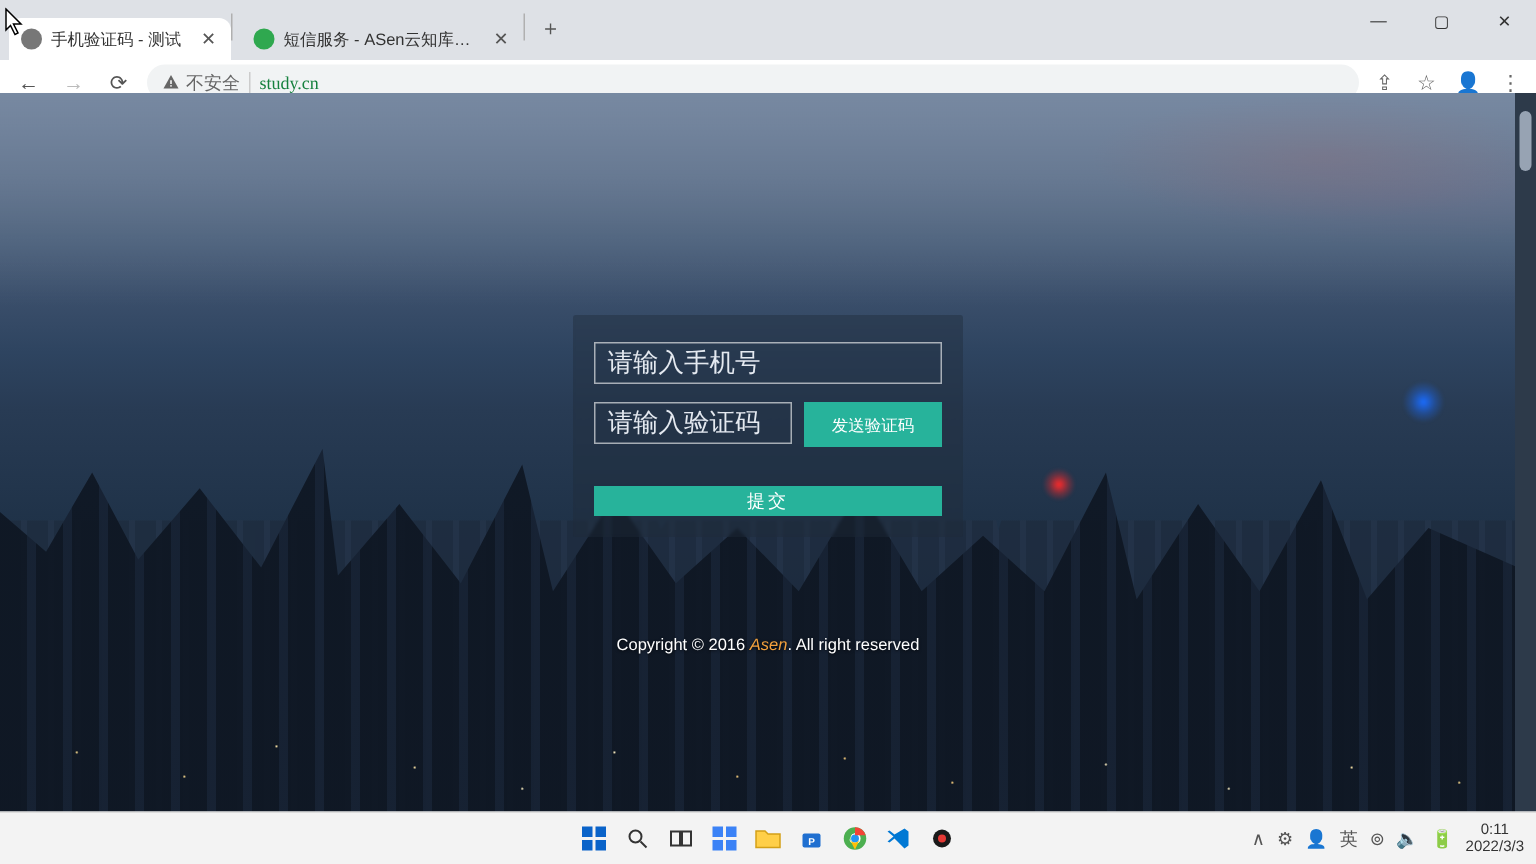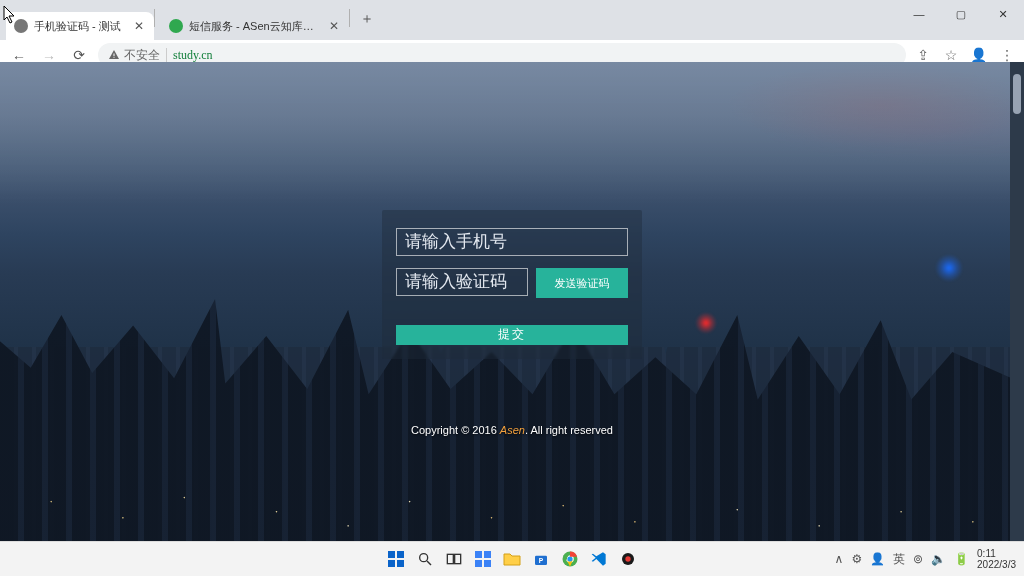--- a/index.html
+++ b/index.html
@@ -93,21 +93,21 @@
   .btn-submit { background: #27b39b; width: 100%; height: 20px; font-size: 12px; letter-spacing: 2px; }
   .copyright { position: absolute; left: 50%; top: 362px; transform: translateX(-50%); color: #fff; font-size: 11px; text-shadow: 0 1px 2px #000a; }
   .copyright a { color: #f2a03d; text-decoration: none; font-style: italic; }
 
   
   .taskbar { position: absolute; left: 0; right: 0; bottom: 0; height: 34px; background: #f3f3f3; display: flex; align-items: center; border-top: 1px solid #ddd; }
   .tb-center { position: absolute; left: 50%; transform: translateX(-50%); display: flex; gap: 3px; align-items: center; }
   .tb-ico { width: 26px; height: 26px; display: flex; align-items: center; justify-content: center; font-size: 14px; border-radius: 4px; cursor: pointer; }
   .tb-right { position: absolute; right: 8px; display: flex; align-items: center; gap: 8px; font-size: 10px; color: #333; }
   .tb-right .ico { font-size: 12px; color: #555; cursor: pointer; }
-  .tb-right .clock { text-align: left; line-height: 1.1; }
+  .tb-right .clock { text-align: center; line-height: 1.1; }
 
   svg { display: block; }
 
   .cursor { position: absolute; left: 3px; top: 5px; z-index: 999; }
 </style>
 </head>
 <body>
 
 <svg class="cursor" width="14" height="20" viewBox="0 0 14 20">
   <path d="M1 1 L1 15 L4 12 L7 18 L9 17 L6 11 L11 11 Z" fill="#fff" stroke="#000" stroke-width="1"></path>

